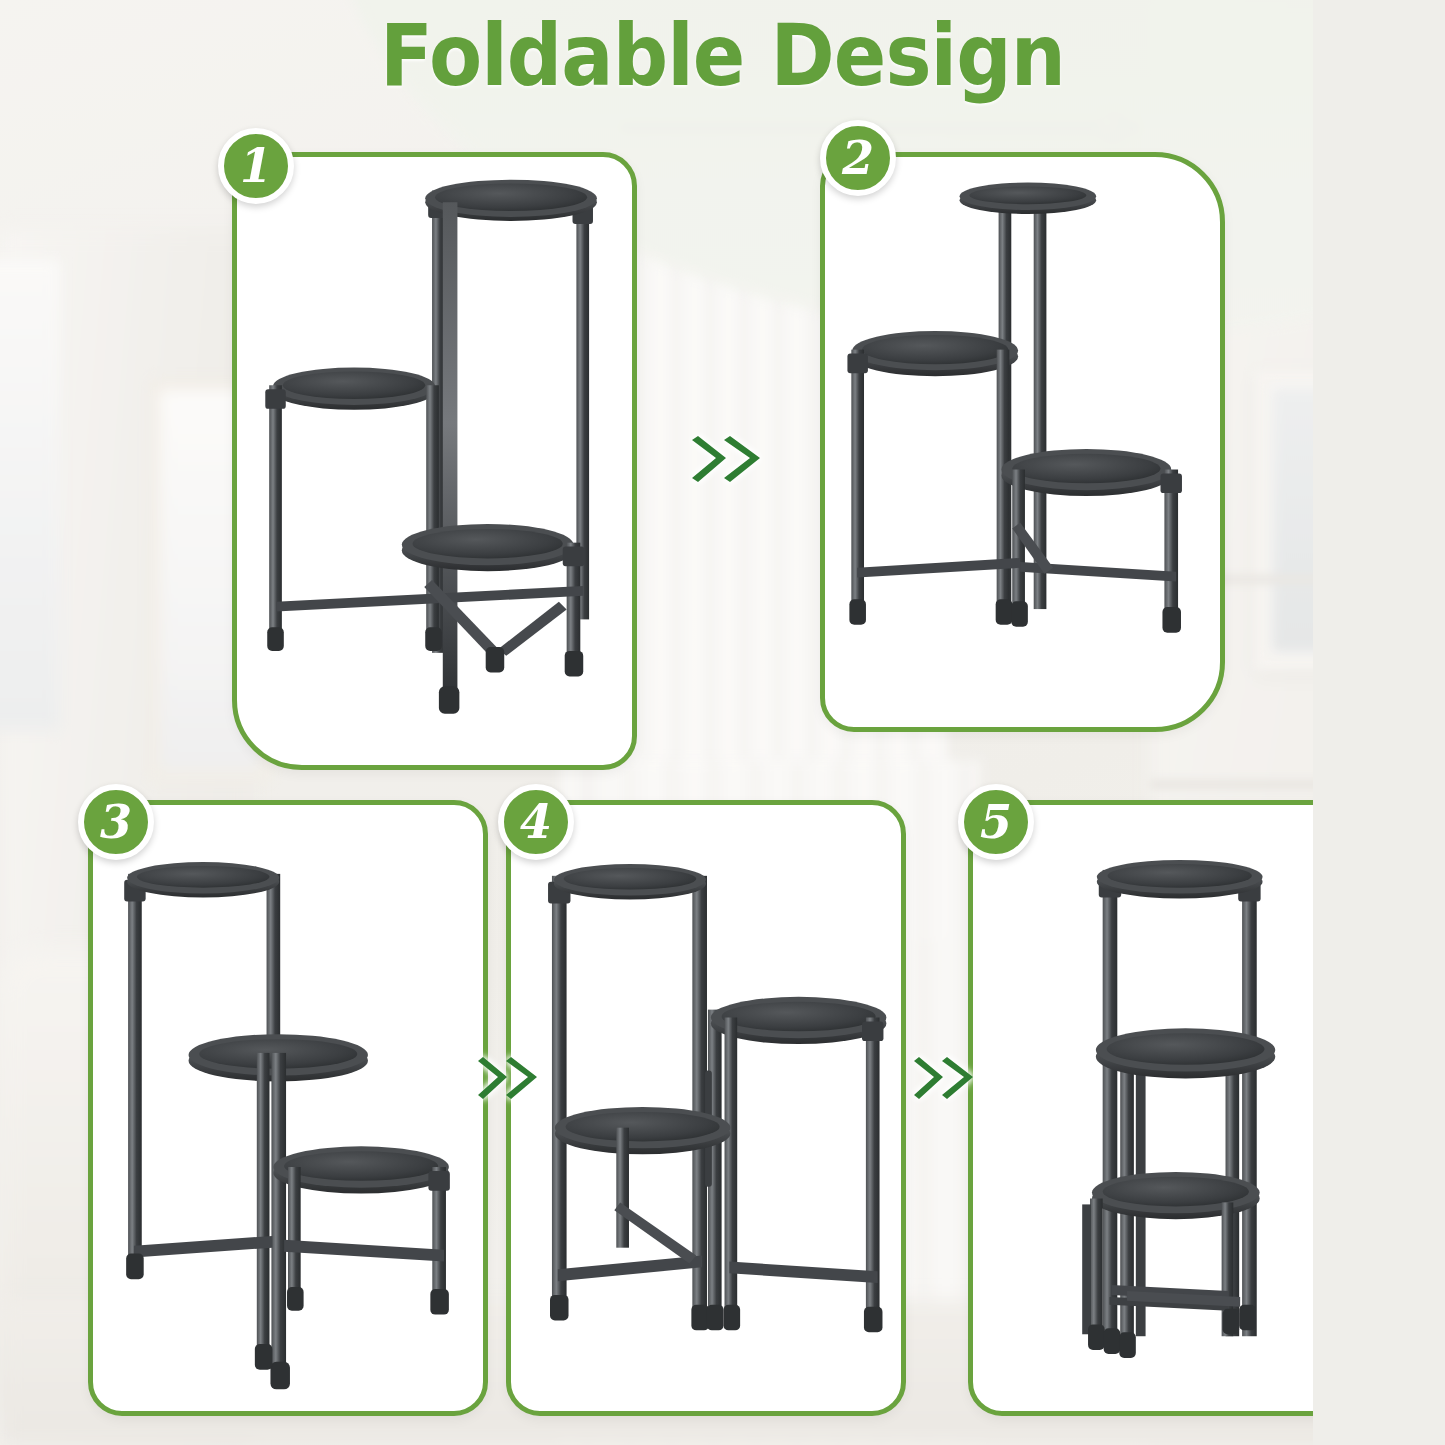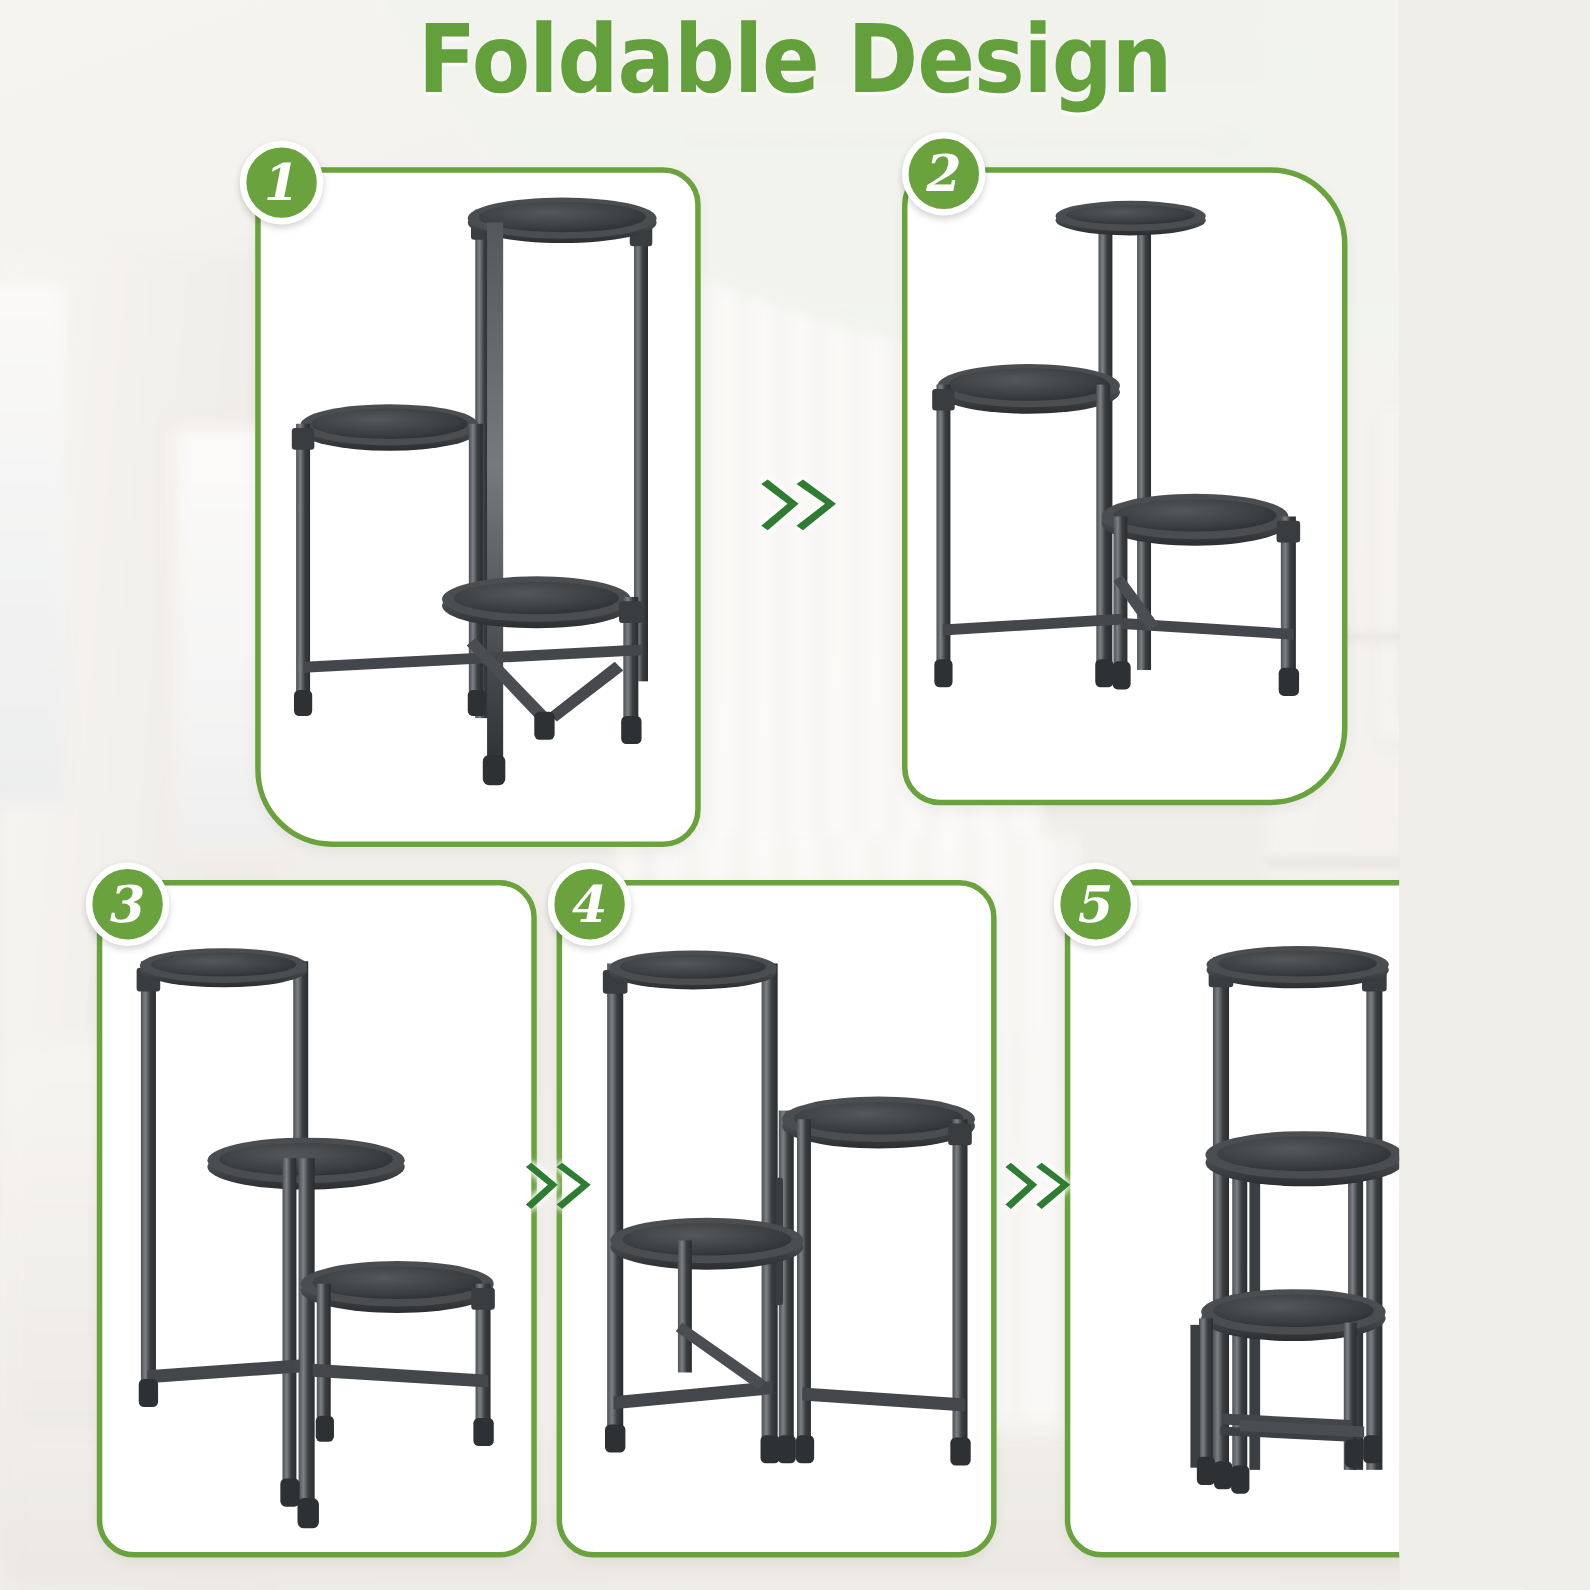--- a/index.html
+++ b/index.html
@@ -1,21 +1,21 @@
 <!DOCTYPE html>
 <html><head>
 <meta charset="utf-8">
 <style>
   html,body{margin:0;padding:0;}
   body{
     width:1445px;height:1445px;overflow:hidden;
     font-family:"Liberation Sans", sans-serif;
     background:#efeeea;
   }
-  #stage{position:relative;width:1272px;height:1445px;overflow:hidden;}
+  #stage{position:relative;width:1272px;height:1445px;overflow:hidden;padding-left:41px;}
 
   
   .bg-base{position:absolute;inset:0;background:
       linear-gradient(160deg,#f2f1ed 0%,#eceae5 35%,#e9e7e1 60%,#f1f0ec 100%);}
   .bg-wall-left{position:absolute;left:0;top:230px;width:250px;height:1215px;
       background:linear-gradient(95deg,#f5f4f1 0%,#eae8e3 55%,#e4e2dc 100%);filter:blur(9px);}
   .bg-window-l1{position:absolute;left:-30px;top:260px;width:90px;height:470px;
       background:linear-gradient(180deg,#fbfbfa,#eceef0 60%,#e3e6e8);filter:blur(7px);}
   .bg-window-l2{position:absolute;left:150px;top:380px;width:120px;height:400px;
       background:linear-gradient(180deg,#fdfdfc,#f0f1f2 70%,#e7e8ea);filter:blur(7px);

